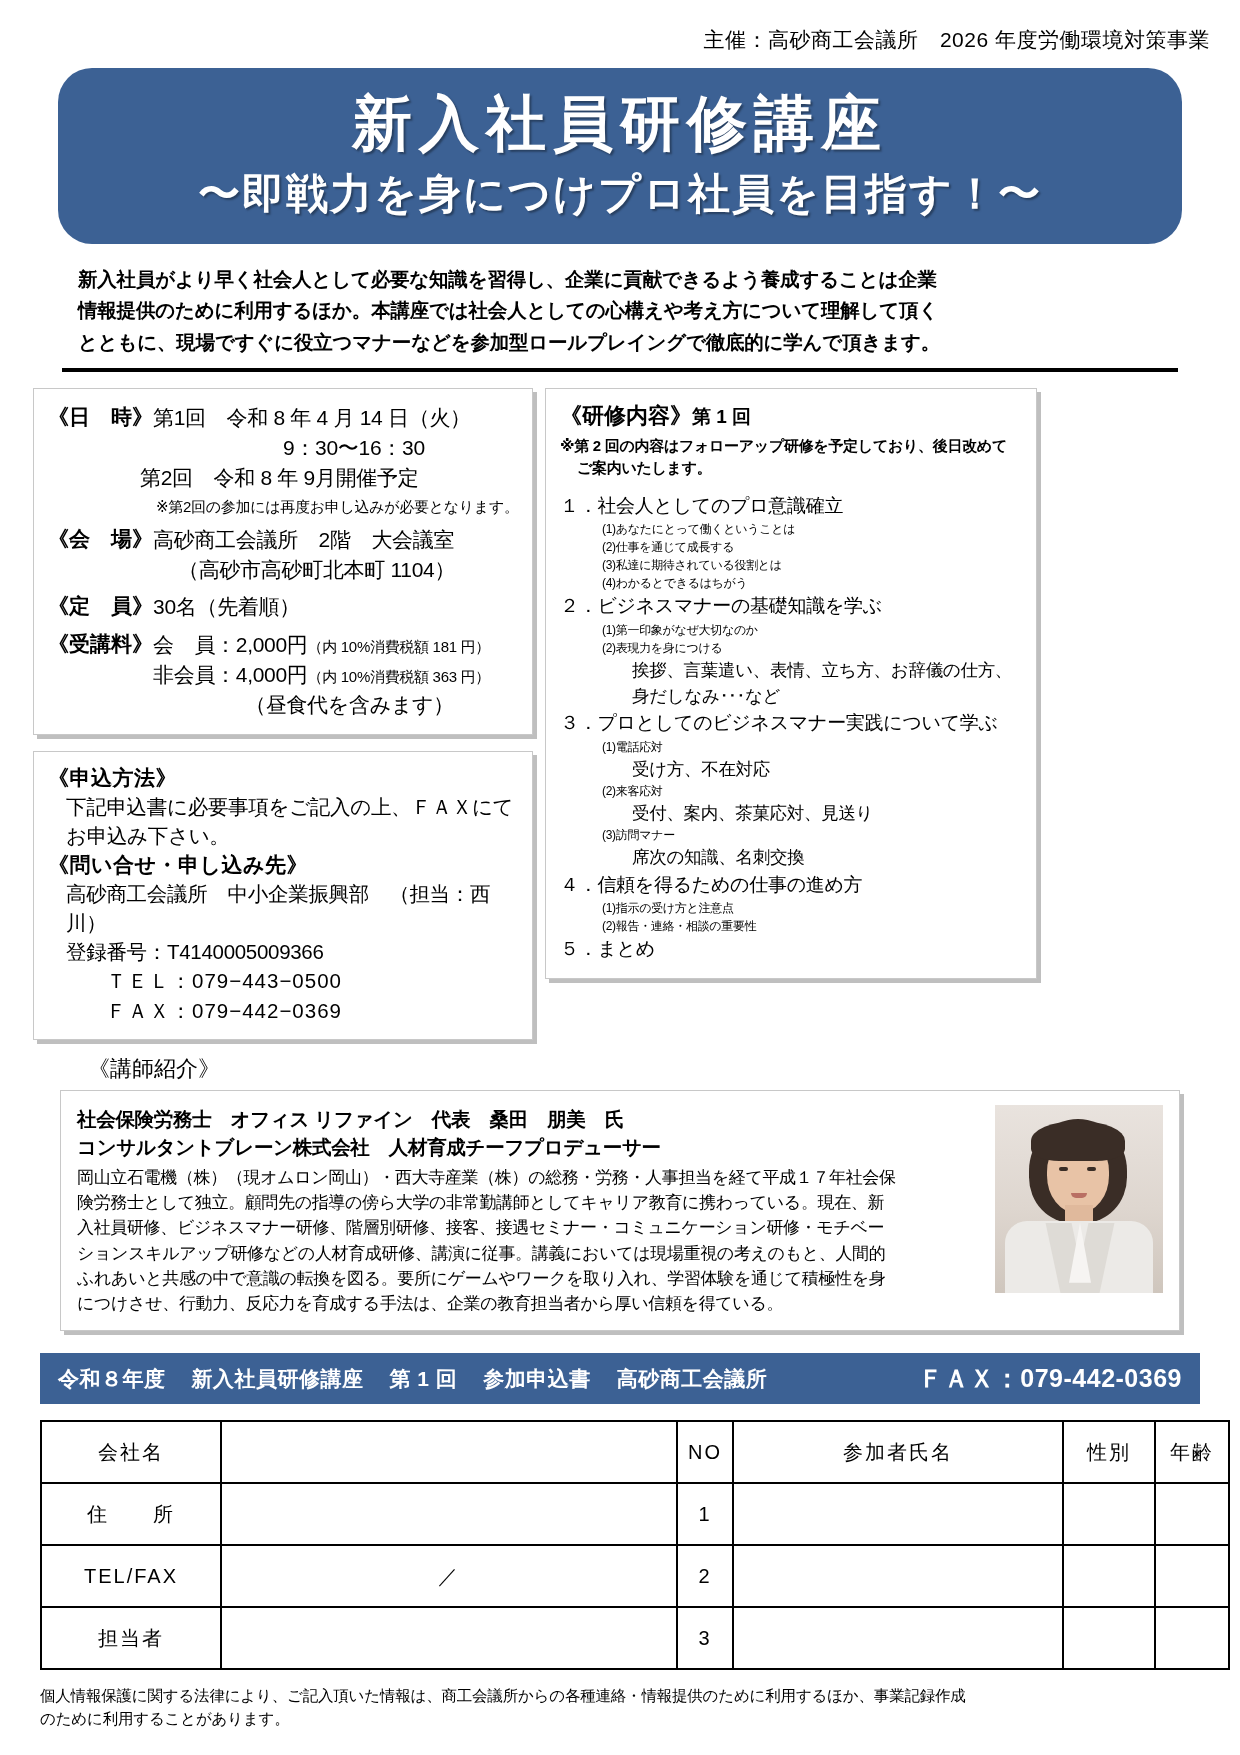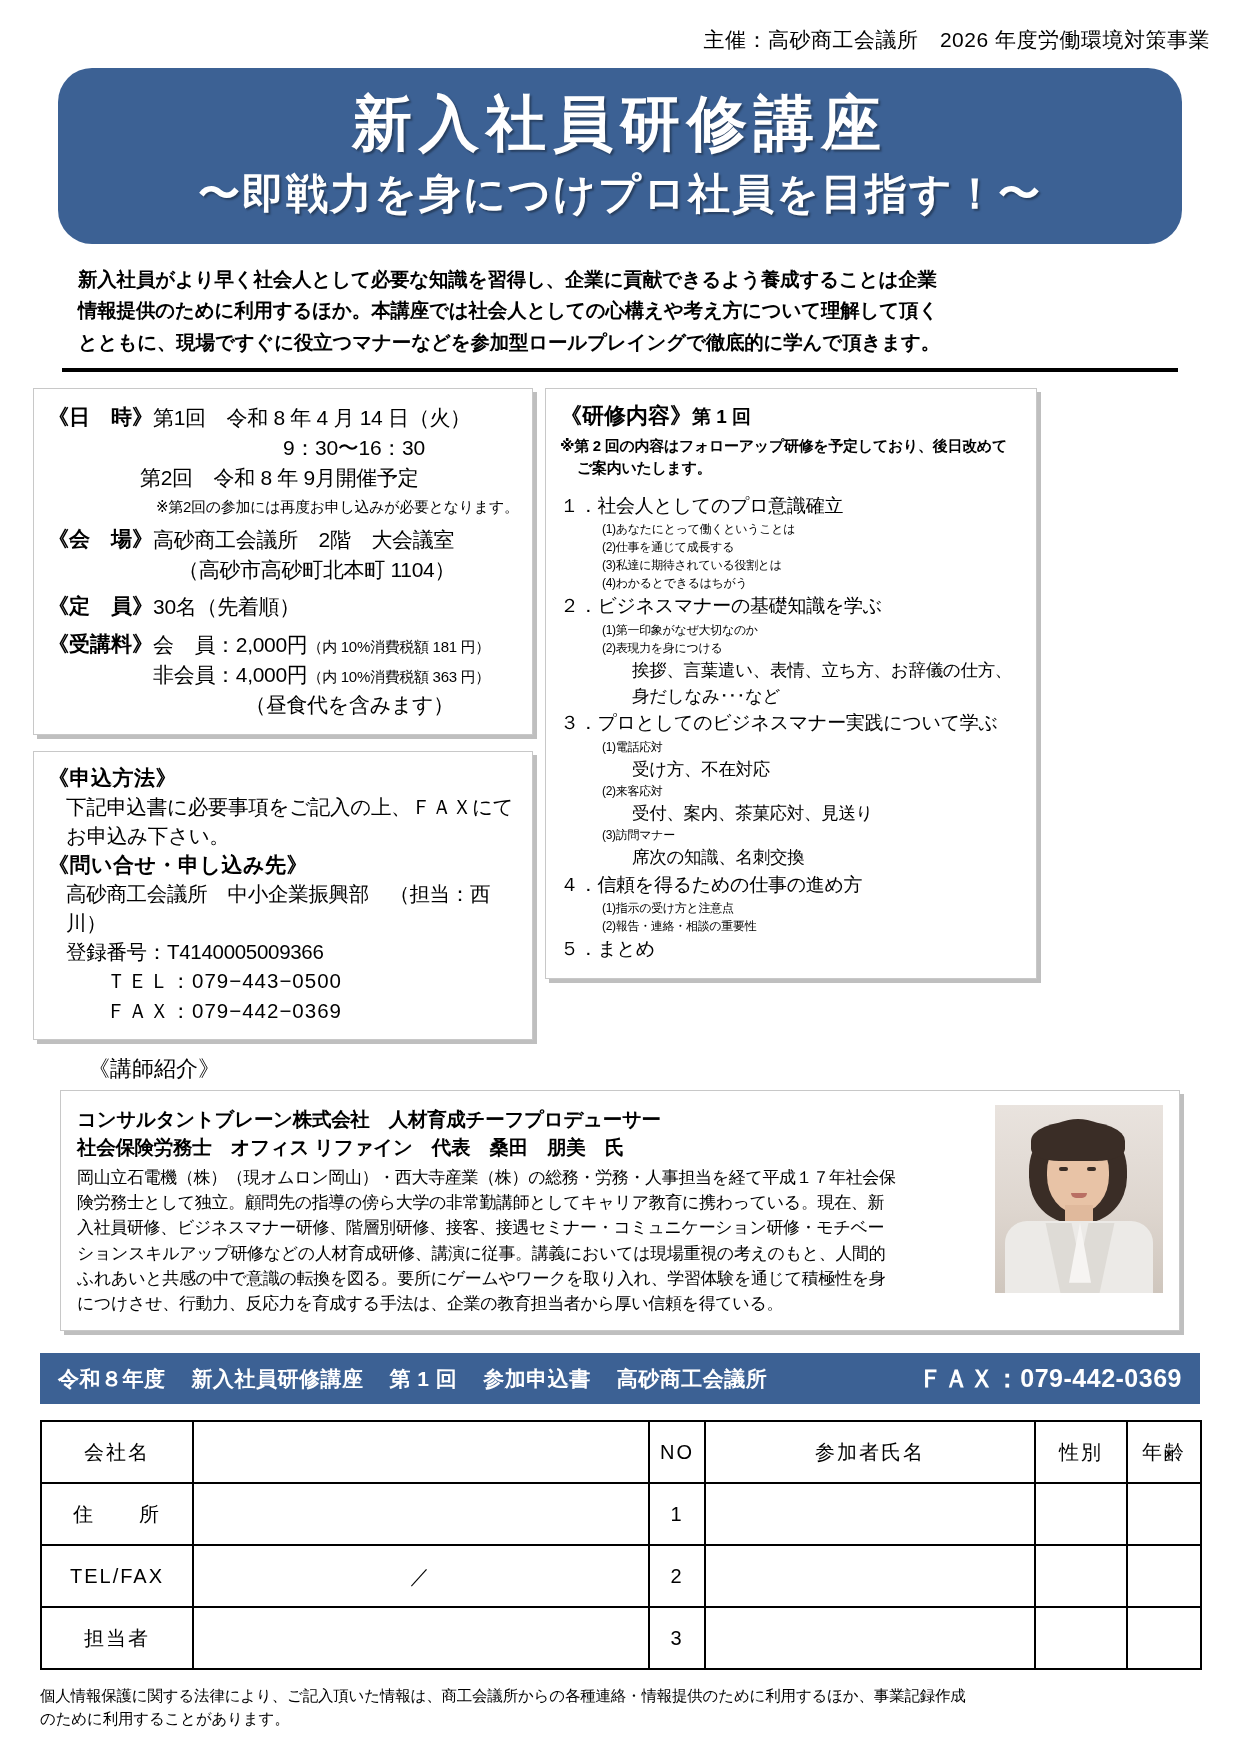--- a/index.html
+++ b/index.html
@@ -212,21 +212,21 @@
     table-layout: fixed;
   }
   table.apply td {
     border: 2px solid #000;
     height: 62px;
     font-size: 20px;
     text-align: center;
     vertical-align: middle;
     letter-spacing: 2px;
   }
-  td.c-label { width: 152px; margin-top: 24px; }
+  td.c-label { width: 180px; margin-top: 24px; }
   td.c-input { width: 456px; }
   td.c-no { width: 56px; }
   td.c-name { width: 330px; }
   td.c-sex { width: 92px; }
   td.c-age { width: 74px; }
 
   .footer-note {
     margin: 14px 40px 0 40px;
     font-size: 15.5px;
     line-height: 1.5;
@@ -334,22 +334,22 @@
           </div>
       </div>
     </div>
 
   </div>
 
   <div class="instr-wrap">
     <div class="instr-title">《講師紹介》</div>
     <div class="instr-box">
       <div class="instr-text">
+        <div class="instr-l1">社会保険労務士　オフィス リファイン　代表　桑田　朋美　氏</div>
         <div class="instr-l1">コンサルタントブレーン株式会社　人材育成チーフプロデューサー</div>
-        <div class="instr-l1">社会保険労務士　オフィス リファイン　代表　桑田　朋美　氏</div>
         <div class="instr-body">
           <div>岡山立石電機（株）（現オムロン岡山）・西大寺産業（株）の総務・労務・人事担当を経て平成１７年社会保</div>
           <div>険労務士として独立。顧問先の指導の傍ら大学の非常勤講師としてキャリア教育に携わっている。現在、新</div>
           <div>入社員研修、ビジネスマナー研修、階層別研修、接客、接遇セミナー・コミュニケーション研修・モチベー</div>
           <div>ションスキルアップ研修などの人材育成研修、講演に従事。講義においては現場重視の考えのもと、人間的</div>
           <div>ふれあいと共感の中で意識の転換を図る。要所にゲームやワークを取り入れ、学習体験を通じて積極性を身</div>
           <div>につけさせ、行動力、反応力を育成する手法は、企業の教育担当者から厚い信頼を得ている。</div>
         </div>
       </div>
       <div class="photo">

